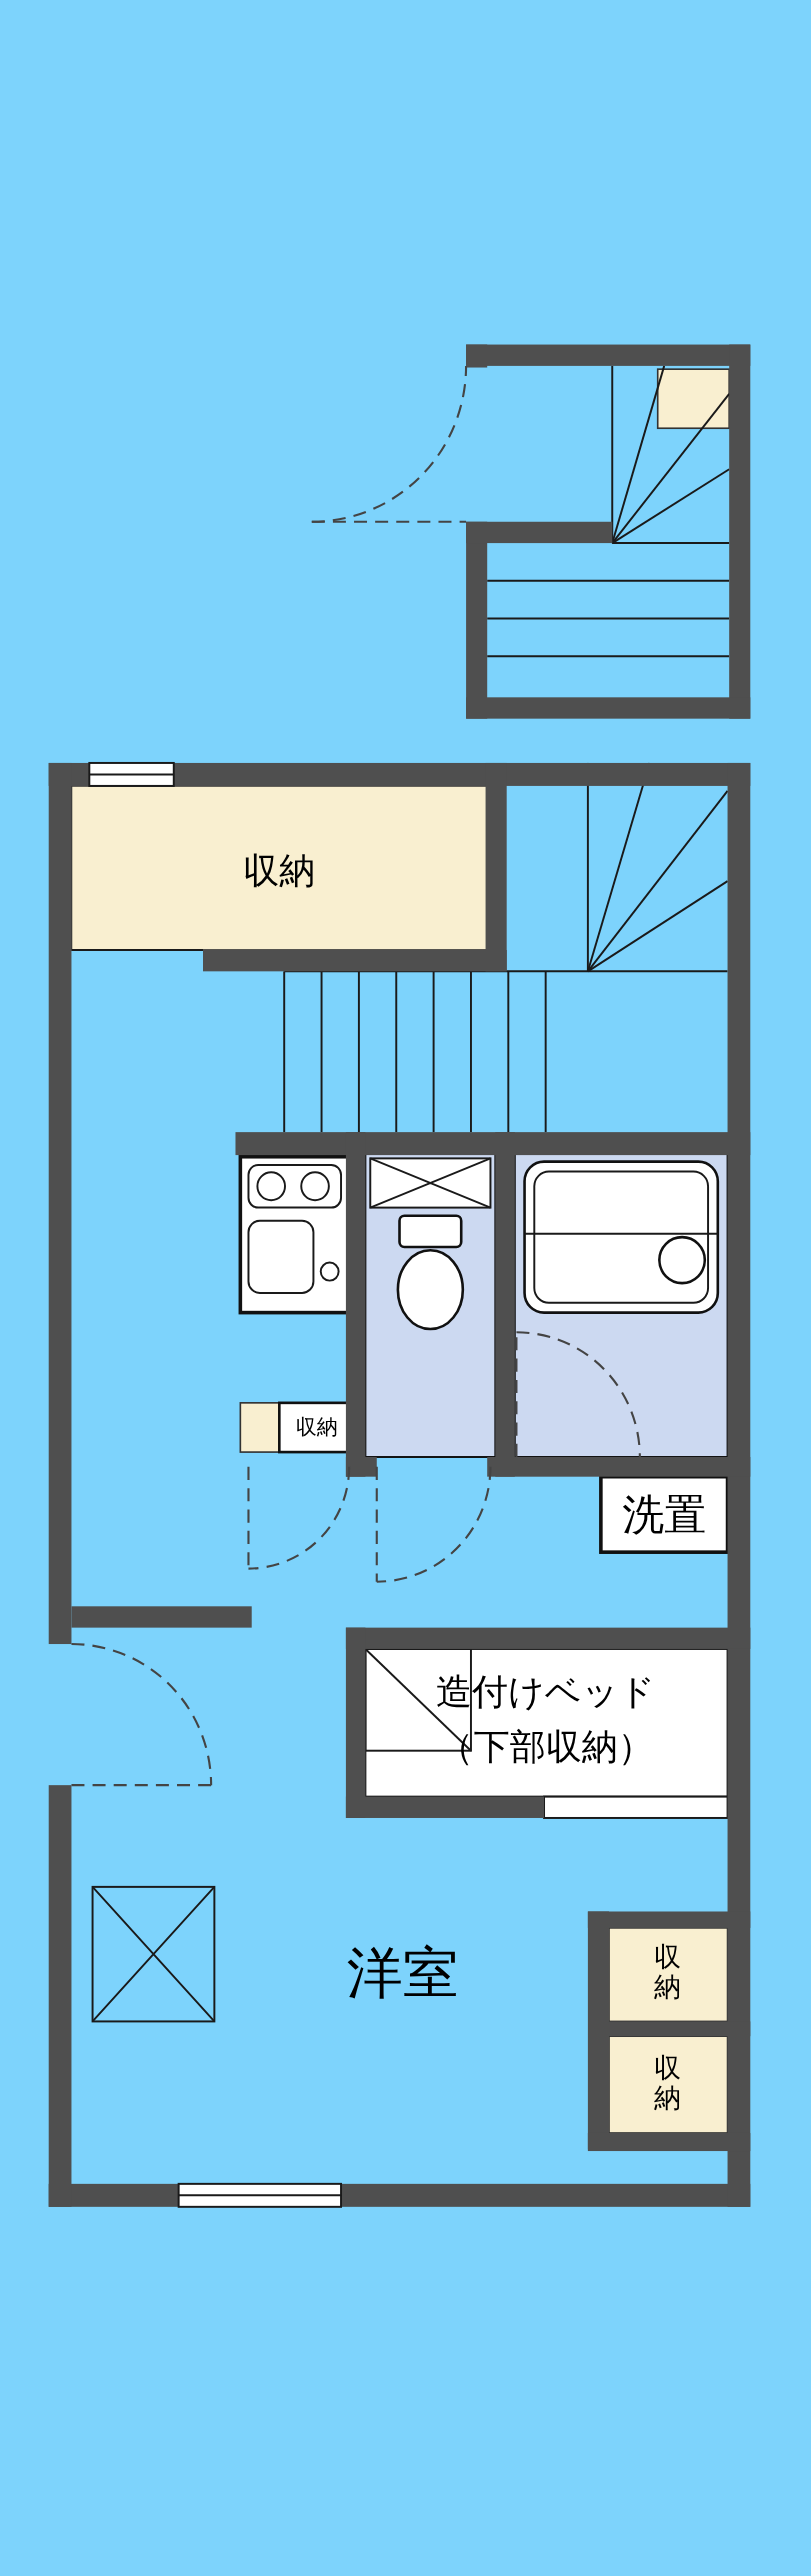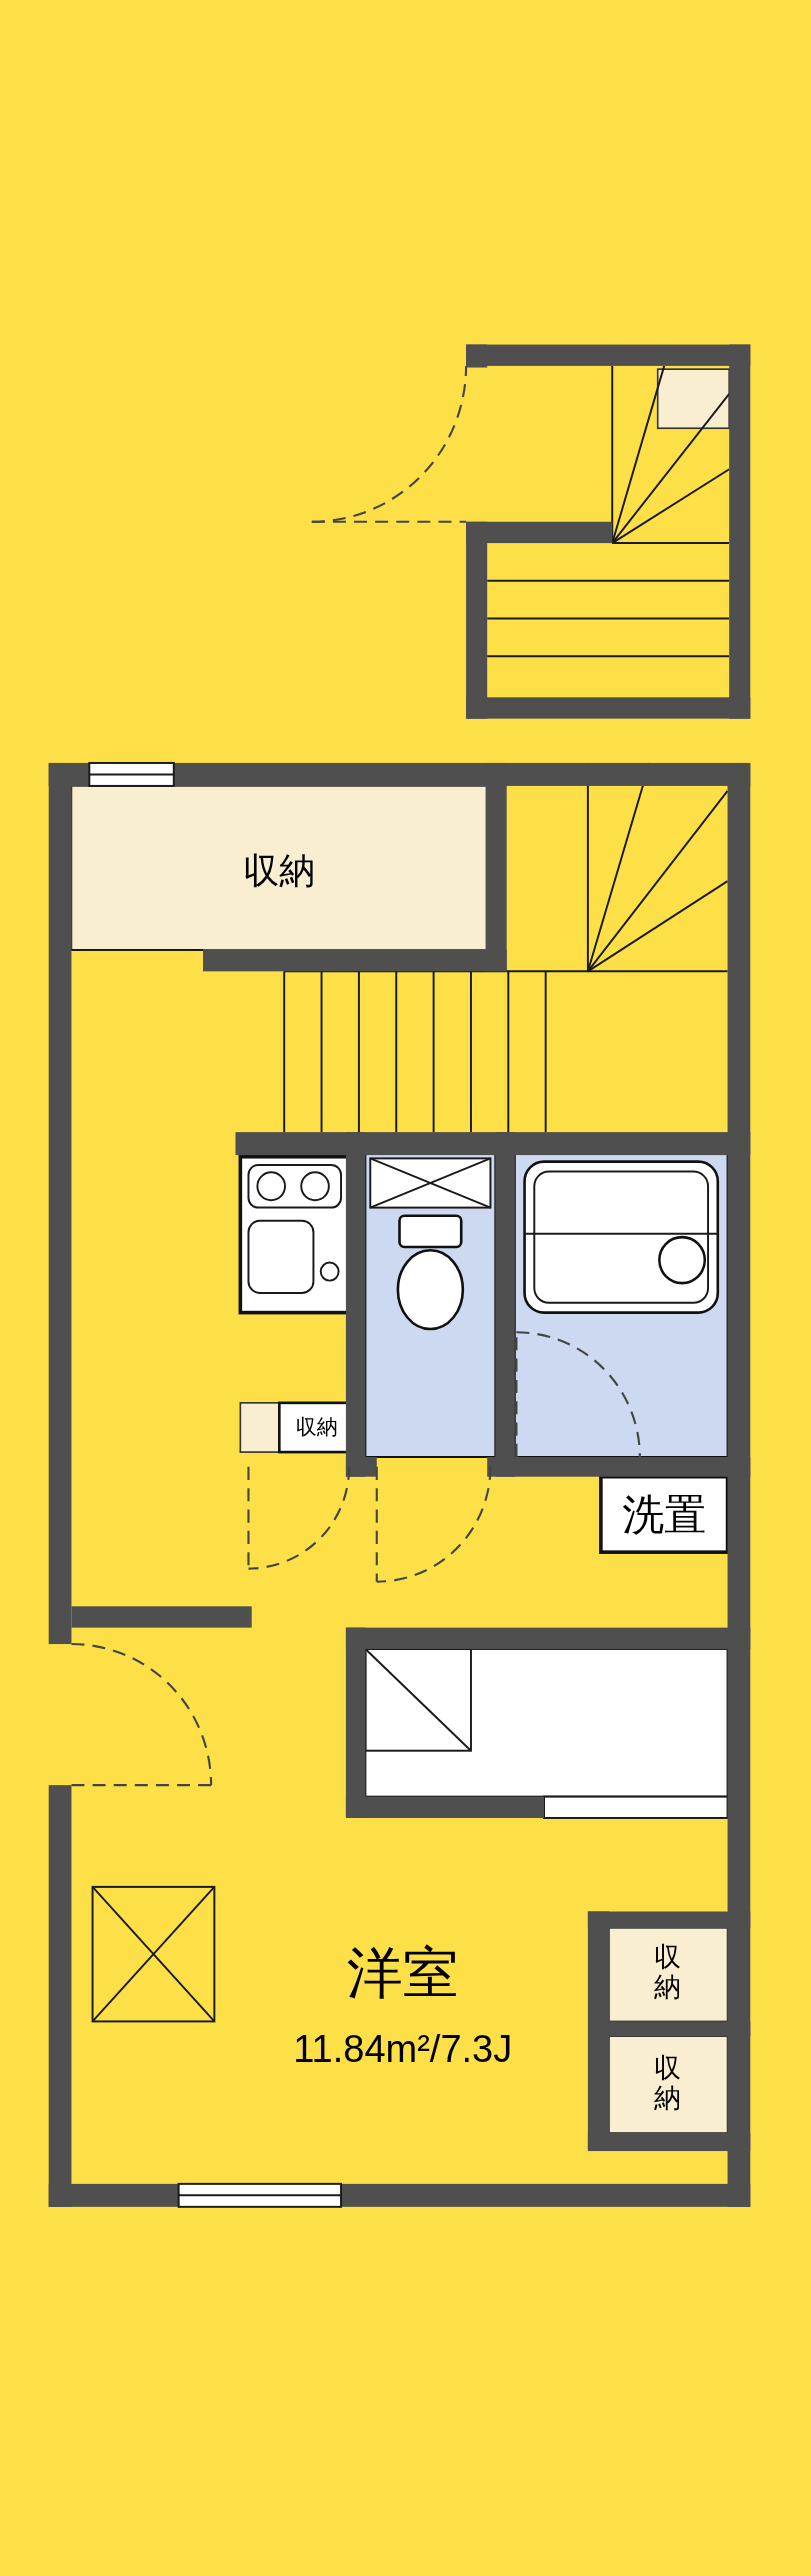--- a/index.html
+++ b/index.html
@@ -1,19 +1,19 @@
 <!DOCTYPE html>
 <html style="--color-wall: #4f4f4f; --color-cream: #f9efd0; --color-wet: #ccd9f1; --color-line: #111111; --color-background: #ffffff;font-size:14.5px"><head>
 <meta charset="utf-8">
 <style>
   html,body{margin:0;padding:0;background:#fff;}
   .plan{
     position:relative;
     width:812px;height:2576px;
-    background:#fde047;
+    background:#7dd3fc;
     font-family:"Liberation Sans",sans-serif;
     overflow:hidden;
   }
   .plan svg{position:absolute;left:0;top:0;width:100%;height:100%;}
   .wall{fill:var(--color-wall,#4f4f4f);stroke:none;}
   .cream{fill:var(--color-cream,#f9efd0);stroke:#333;stroke-width:1;}
   .wet{fill:var(--color-wet,#ccd9f1);stroke:#111;stroke-width:1.2;}
   .thin{fill:none;stroke:#1a1a1a;stroke-width:1.2;}
   .thinw{fill:#fff;stroke:#1a1a1a;stroke-width:1.2;}
   .fixture{fill:#fff;stroke:#111;stroke-width:1.6;}
@@ -174,18 +174,19 @@
         <path class="dash" d="M318,888 L318,812"></path>
         <path class="dash" d="M44,1002 A86,86 0 0 1 130,1088"></path>
         <path class="dash" d="M44,1088 L130,1088"></path>
       </g>
     </g>
   </svg>
 
   <div class="lbl" style="left:34.4%;top:33.8%;font-size:36px;">収納</div>
   <div class="lbl" style="left:39%;top:55.4%;font-size:21px;">収納</div>
   <div class="lbl" style="left:81.8%;top:58.8%;font-size:42px;">洗置</div>
+  <div class="lbl" style="left:67.2%;top:65.7%;font-size:36px;">造付けベッド</div>
+  <div class="lbl" style="left:67.2%;top:67.8%;font-size:36px;">（下部収納）</div>
   <div class="lbl" style="left:49.6%;top:76.6%;font-size:56px;">洋室</div>
-  <div class="lbl" style="left:49.6%;top:79.6%;font-size:38px;">11.84m²/7.3J</div>
   <div class="lbl wrap" style="left:82.2%;top:76.6%;font-size:27px;">収納</div>
   <div class="lbl wrap" style="left:82.2%;top:80.9%;font-size:27px;">収納</div>
 </div>
 
 
 </body></html>

